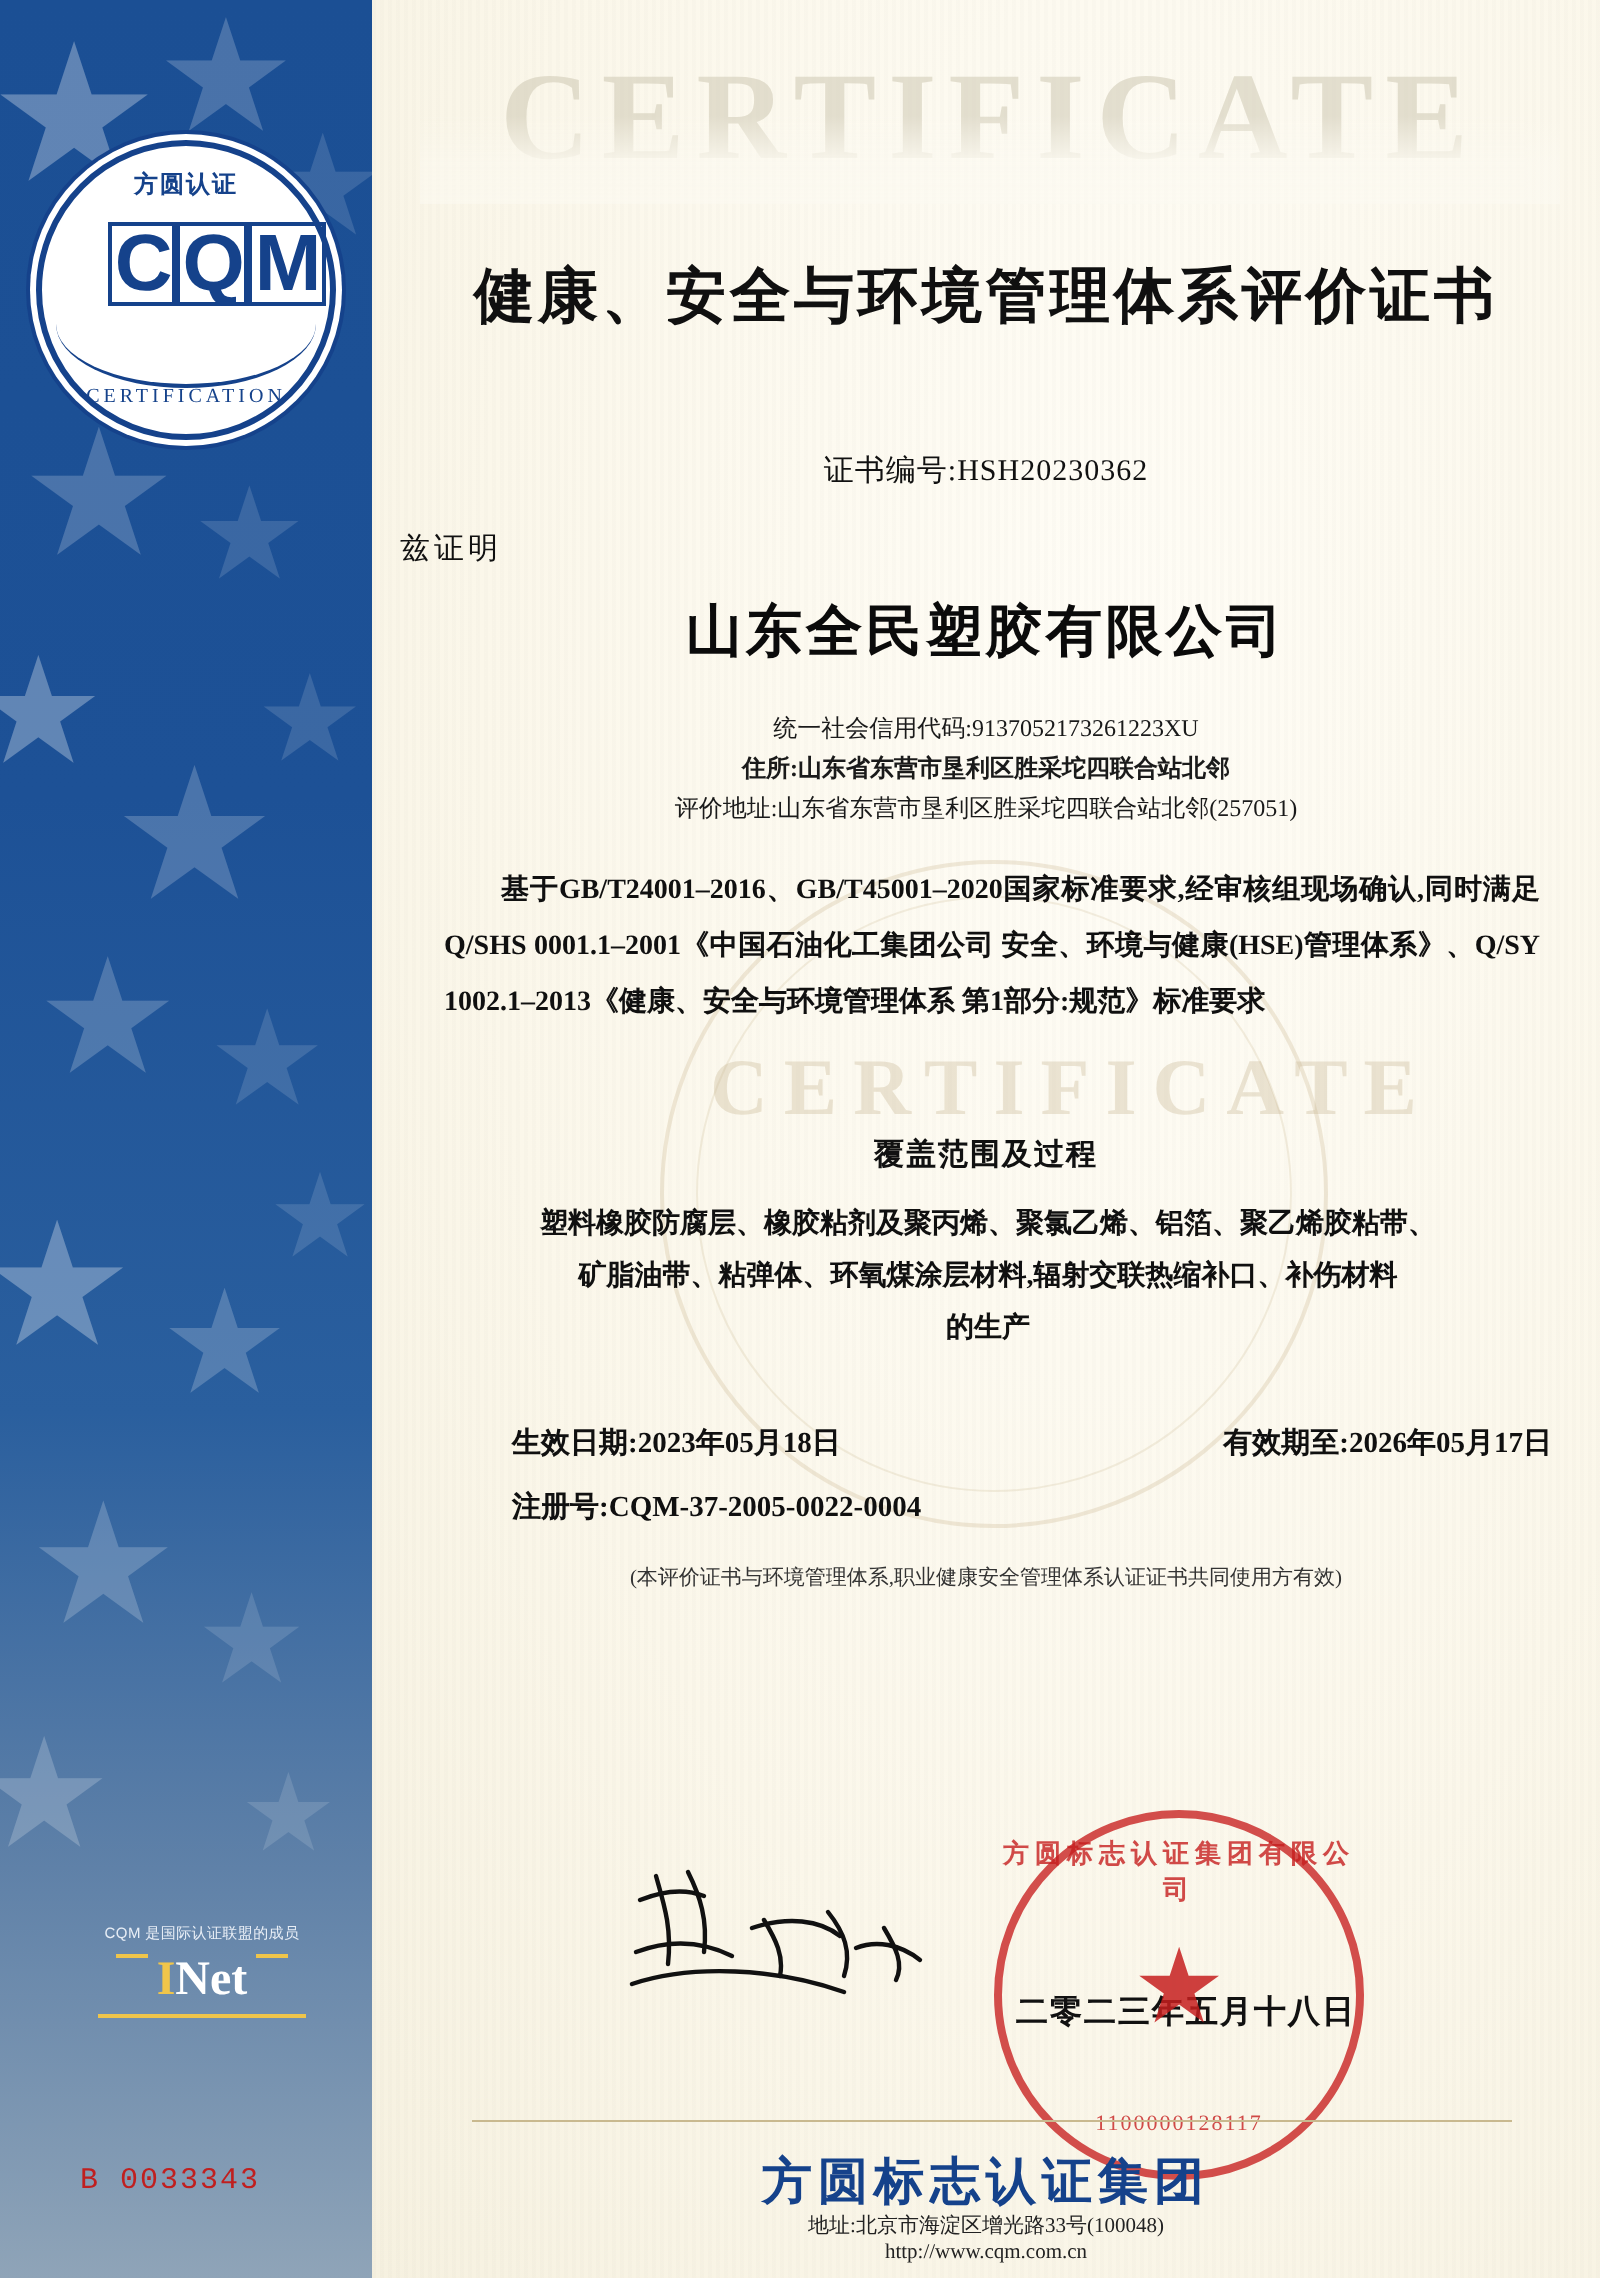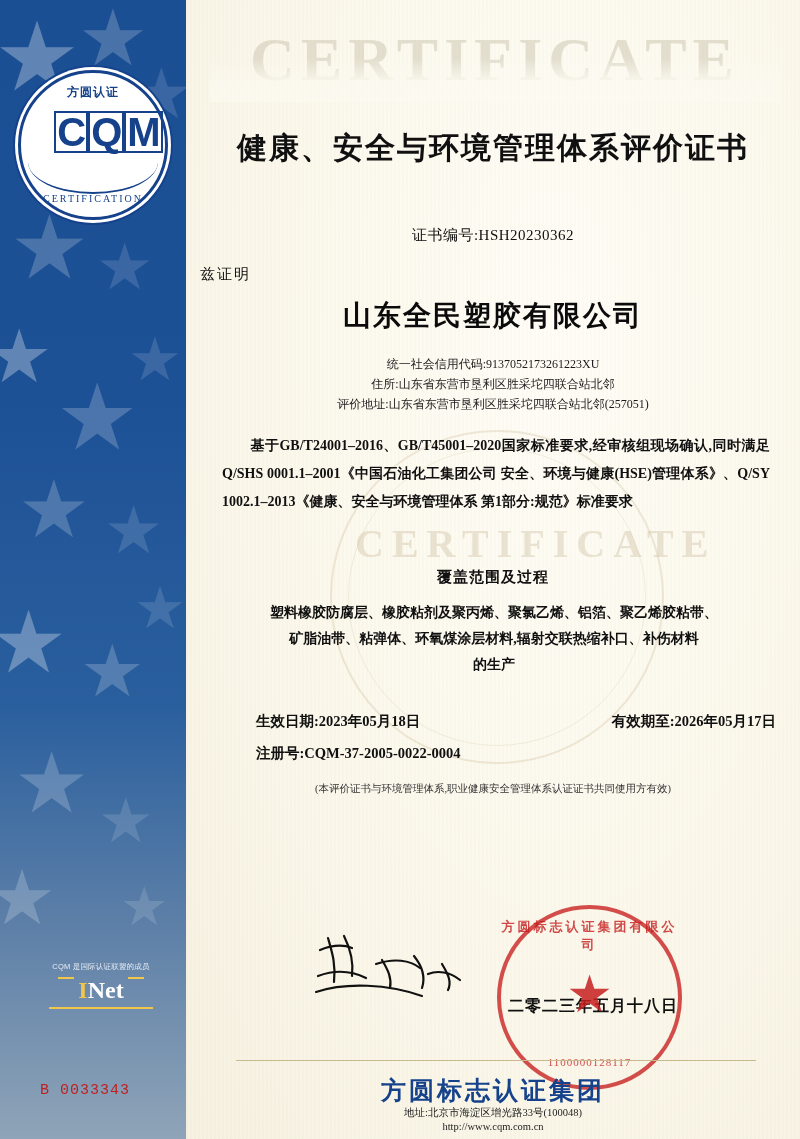--- a/index.html
+++ b/index.html
@@ -117,21 +117,21 @@
   }
   .company{
     position:absolute;top:297px;left:200px;width:586px;text-align:center;
     font-size:28px;font-weight:700;color:#0b0b0b;letter-spacing:2px;
   }
   .sub{
     position:absolute;left:200px;width:586px;text-align:center;
     font-size:12px;color:#1a1a1a;
   }
   .sub.l1{top:356px;}
-  .sub.l2{top:376px;}
+  .sub.l2{top:376px;font-weight:bold;}
   .sub.l3{top:396px;}
   .body-text{
     position:absolute;top:432px;left:222px;width:548px;
     font-size:14px;line-height:28px;color:#101010;
     text-align:justify;font-weight:700;
   }
   .body-text .indent{display:inline-block;width:28px;}
   .scope-title{
     position:absolute;top:568px;left:200px;width:586px;text-align:center;
     font-size:15px;font-weight:700;color:#111;letter-spacing:1px;

